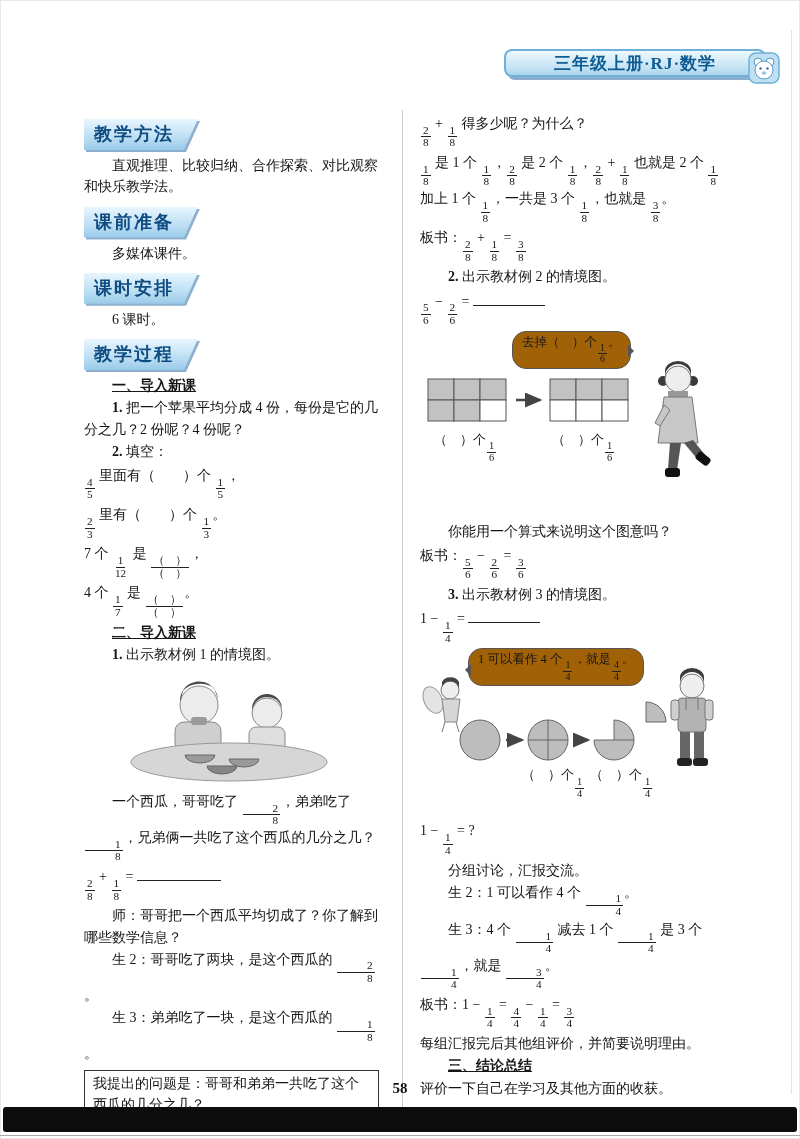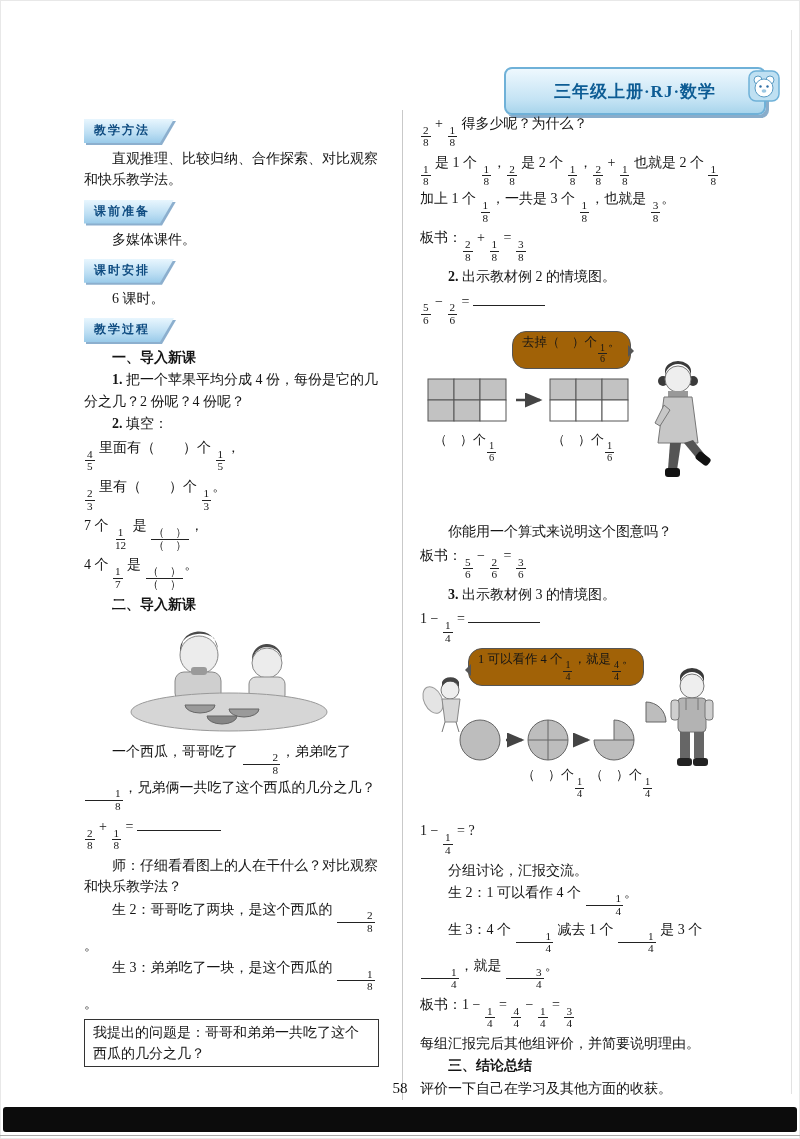--- a/index.html
+++ b/index.html
@@ -1,51 +1,51 @@
 <!DOCTYPE html>
 <html><head>
 <meta charset="utf-8">
 <style>
   * { margin:0; padding:0; box-sizing:border-box; }
   html,body { width:800px; height:1139px; }
   body { background:#f2f2f2; font-family:"Liberation Serif","DejaVu Serif",serif; color:#151515; }
   .page { position:relative; width:800px; height:1139px; background:#fff; overflow:hidden; box-shadow: inset 0 0 0 1px #e8e8e8; }
 
   
-  .headerbox { position:absolute; top:67px; left:504px; width:262px; height:48px;
+  .headerbox { position:absolute; top:49px; left:504px; width:262px; height:28px;
     border:2px solid #6fb1d8; border-radius:8px;
     background:linear-gradient(180deg,#eef8fe 0%,#c4e3f4 70%,#a9d5ec 100%);
     box-shadow:3px 3px 0 rgba(40,105,160,.55);
     display:flex; align-items:center; justify-content:center;text-align:center; }
   .headerbox .t { font-weight:bold; font-size:17px; color:#0d5c94; letter-spacing:1px; }
   .mascot { position:absolute; right:-16px; top:1px; width:32px; height:32px; }
 
   
   .content { position:absolute; left:84px; top:110px; width:636px; display:flex; }
   .col { width:318px; }
   .col.left  { padding-right:17px; }
   .col.right { padding-left:17px; border-left:1px solid #c9c9c9; }
 
   p { font-size:14px; line-height:1.52; margin:1px 0; }
   .ind { text-indent:2em; }
-  .h { font-weight:bold; }
+  .h { font-weight:bold;text-decoration:underline; }
   b { font-weight:bold; }
   .math { margin:3px 0; }
 
   .frac { display:inline-flex; flex-direction:column; align-items:center; vertical-align:-0.5em;
           line-height:1.05; font-size:0.8em; margin:0 1px; }
   .fn { border-bottom:1px solid #222; padding:0 2px; text-align:center; }
   .fd { padding:0 2px; text-align:center; }
   .blank { display:inline-block; border-bottom:1px solid #222; height:0.9em; vertical-align:baseline; }
 
   .tagwrap { filter:drop-shadow(2.5px 2.5px 0 rgba(45,110,165,.55)); margin:9px 0 5px; width:fit-content; }
   .tag { display:block; padding:3px 24px 4px 10px;
     background:linear-gradient(180deg,#e8f6fe 0%,#bcdef3 60%,#99cae9 100%);
     clip-path:polygon(0 0,100% 0,calc(100% - 14px) 100%,0 100%);
-    font-weight:bold; color:#0f4c81; font-size:12px; letter-spacing:2px; }
+    font-weight:bold; color:#0f4c81; font-size:18px; letter-spacing:2px; }
 
   .tbox { border:1px solid #333; padding:2px 8px; margin:5px 0; font-size:14px; line-height:1.5; }
   .tbox.wide { width:98%; }
 
   .illus { position:relative; margin:4px 0; }
   .illus1 { height:118px; text-align:center; }
   .illus2 { height:186px; }
   .illus3 { height:168px; }
   .bubble { position:absolute; background:#a16207; border:1.5px solid #555; border-radius:14px;
     padding:3px 9px; font-size:12.5px; line-height:1.25; white-space:nowrap; z-index:2;
@@ -58,21 +58,21 @@
     border:6px solid transparent; border-right-color:#555; }
   .ilabel { position:absolute; font-size:13px; }
   .illus2 .l1 { left:14px;  top:100px; }
   .illus2 .l2 { left:132px; top:100px; }
   .illus3 .l1 { left:102px; top:118px; }
   .illus3 .l2 { left:170px; top:118px; }
   .i2svg { position:absolute; left:0; top:26px; }
   .i3svg { position:absolute; left:0; top:6px; }
 
   .pagenum { position:absolute; left:0; right:0; bottom:42px; text-align:center;
-    font-weight:normal; font-size:15px; color:#111; }
+    font-weight:bold; font-size:15px; color:#111; }
   .bottombar { position:absolute; left:3px; right:3px; bottom:7px; height:25px;
     background:#0c0c0c; border-radius:3px; }
   .bedge { position:absolute; left:0; right:0; bottom:3px; height:1px; background:#aaa; }
   .redge { position:absolute; top:30px; bottom:45px; right:8px; width:1px; background:#e2e2e2; }
 </style>
 </head>
 <body>
 
 <div class="page">
 
@@ -138,20 +138,21 @@
           </span>，</p>
       <p class="math">4 个 <span class="frac">
             <span class="fn">1</span>
             <span class="fd">7</span>
           </span> 是 <span class="frac">
             <span class="fn">（　）</span>
             <span class="fd">（　）</span>
           </span>。</p>
 
       <p class="h ind">二、导入新课</p>
+      <p class="ind"><b>1. </b>出示教材例 1 的情境图。</p>
 
       <div class="illus illus1">
         <svg width="256" height="114" viewBox="0 0 256 114">
           <g>
             <circle cx="92" cy="36" r="19" fill="#ececec" stroke="#888"></circle>
             <path d="M73 33 a19 19 0 0 1 38 -3 l-4 -11 a19 13 0 0 0 -31 3 z" fill="#4a4a4a"></path>
             <rect x="68" y="53" width="46" height="30" rx="9" fill="#cfcfcf" stroke="#888"></rect>
             <rect x="84" y="48" width="16" height="8" rx="3" fill="#9a9a9a"></rect>
           </g>
           <g>
@@ -175,21 +176,21 @@
             <span class="fn">1</span>
             <span class="fd">8</span>
           </span>，兄弟俩一共吃了这个西瓜的几分之几？</p>
       <p class="math"><span class="frac">
             <span class="fn">2</span>
             <span class="fd">8</span>
           </span> + <span class="frac">
             <span class="fn">1</span>
             <span class="fd">8</span>
           </span> = <span class="blank" style="width: 84px;"></span></p>
-      <p class="ind">师：仔细看看图上的人在干什么？对比观察和快乐教学法？</p>
+      <p class="ind">师：哥哥把一个西瓜平均切成了？你了解到哪些数学信息？</p>
       <p class="ind">生 2：哥哥吃了两块，是这个西瓜的 <span class="frac">
             <span class="fn">2</span>
             <span class="fd">8</span>
           </span>。</p>
       <p class="ind">生 3：弟弟吃了一块，是这个西瓜的 <span class="frac">
             <span class="fn">1</span>
             <span class="fd">8</span>
           </span>。</p>
 
       <div class="tbox wide">

